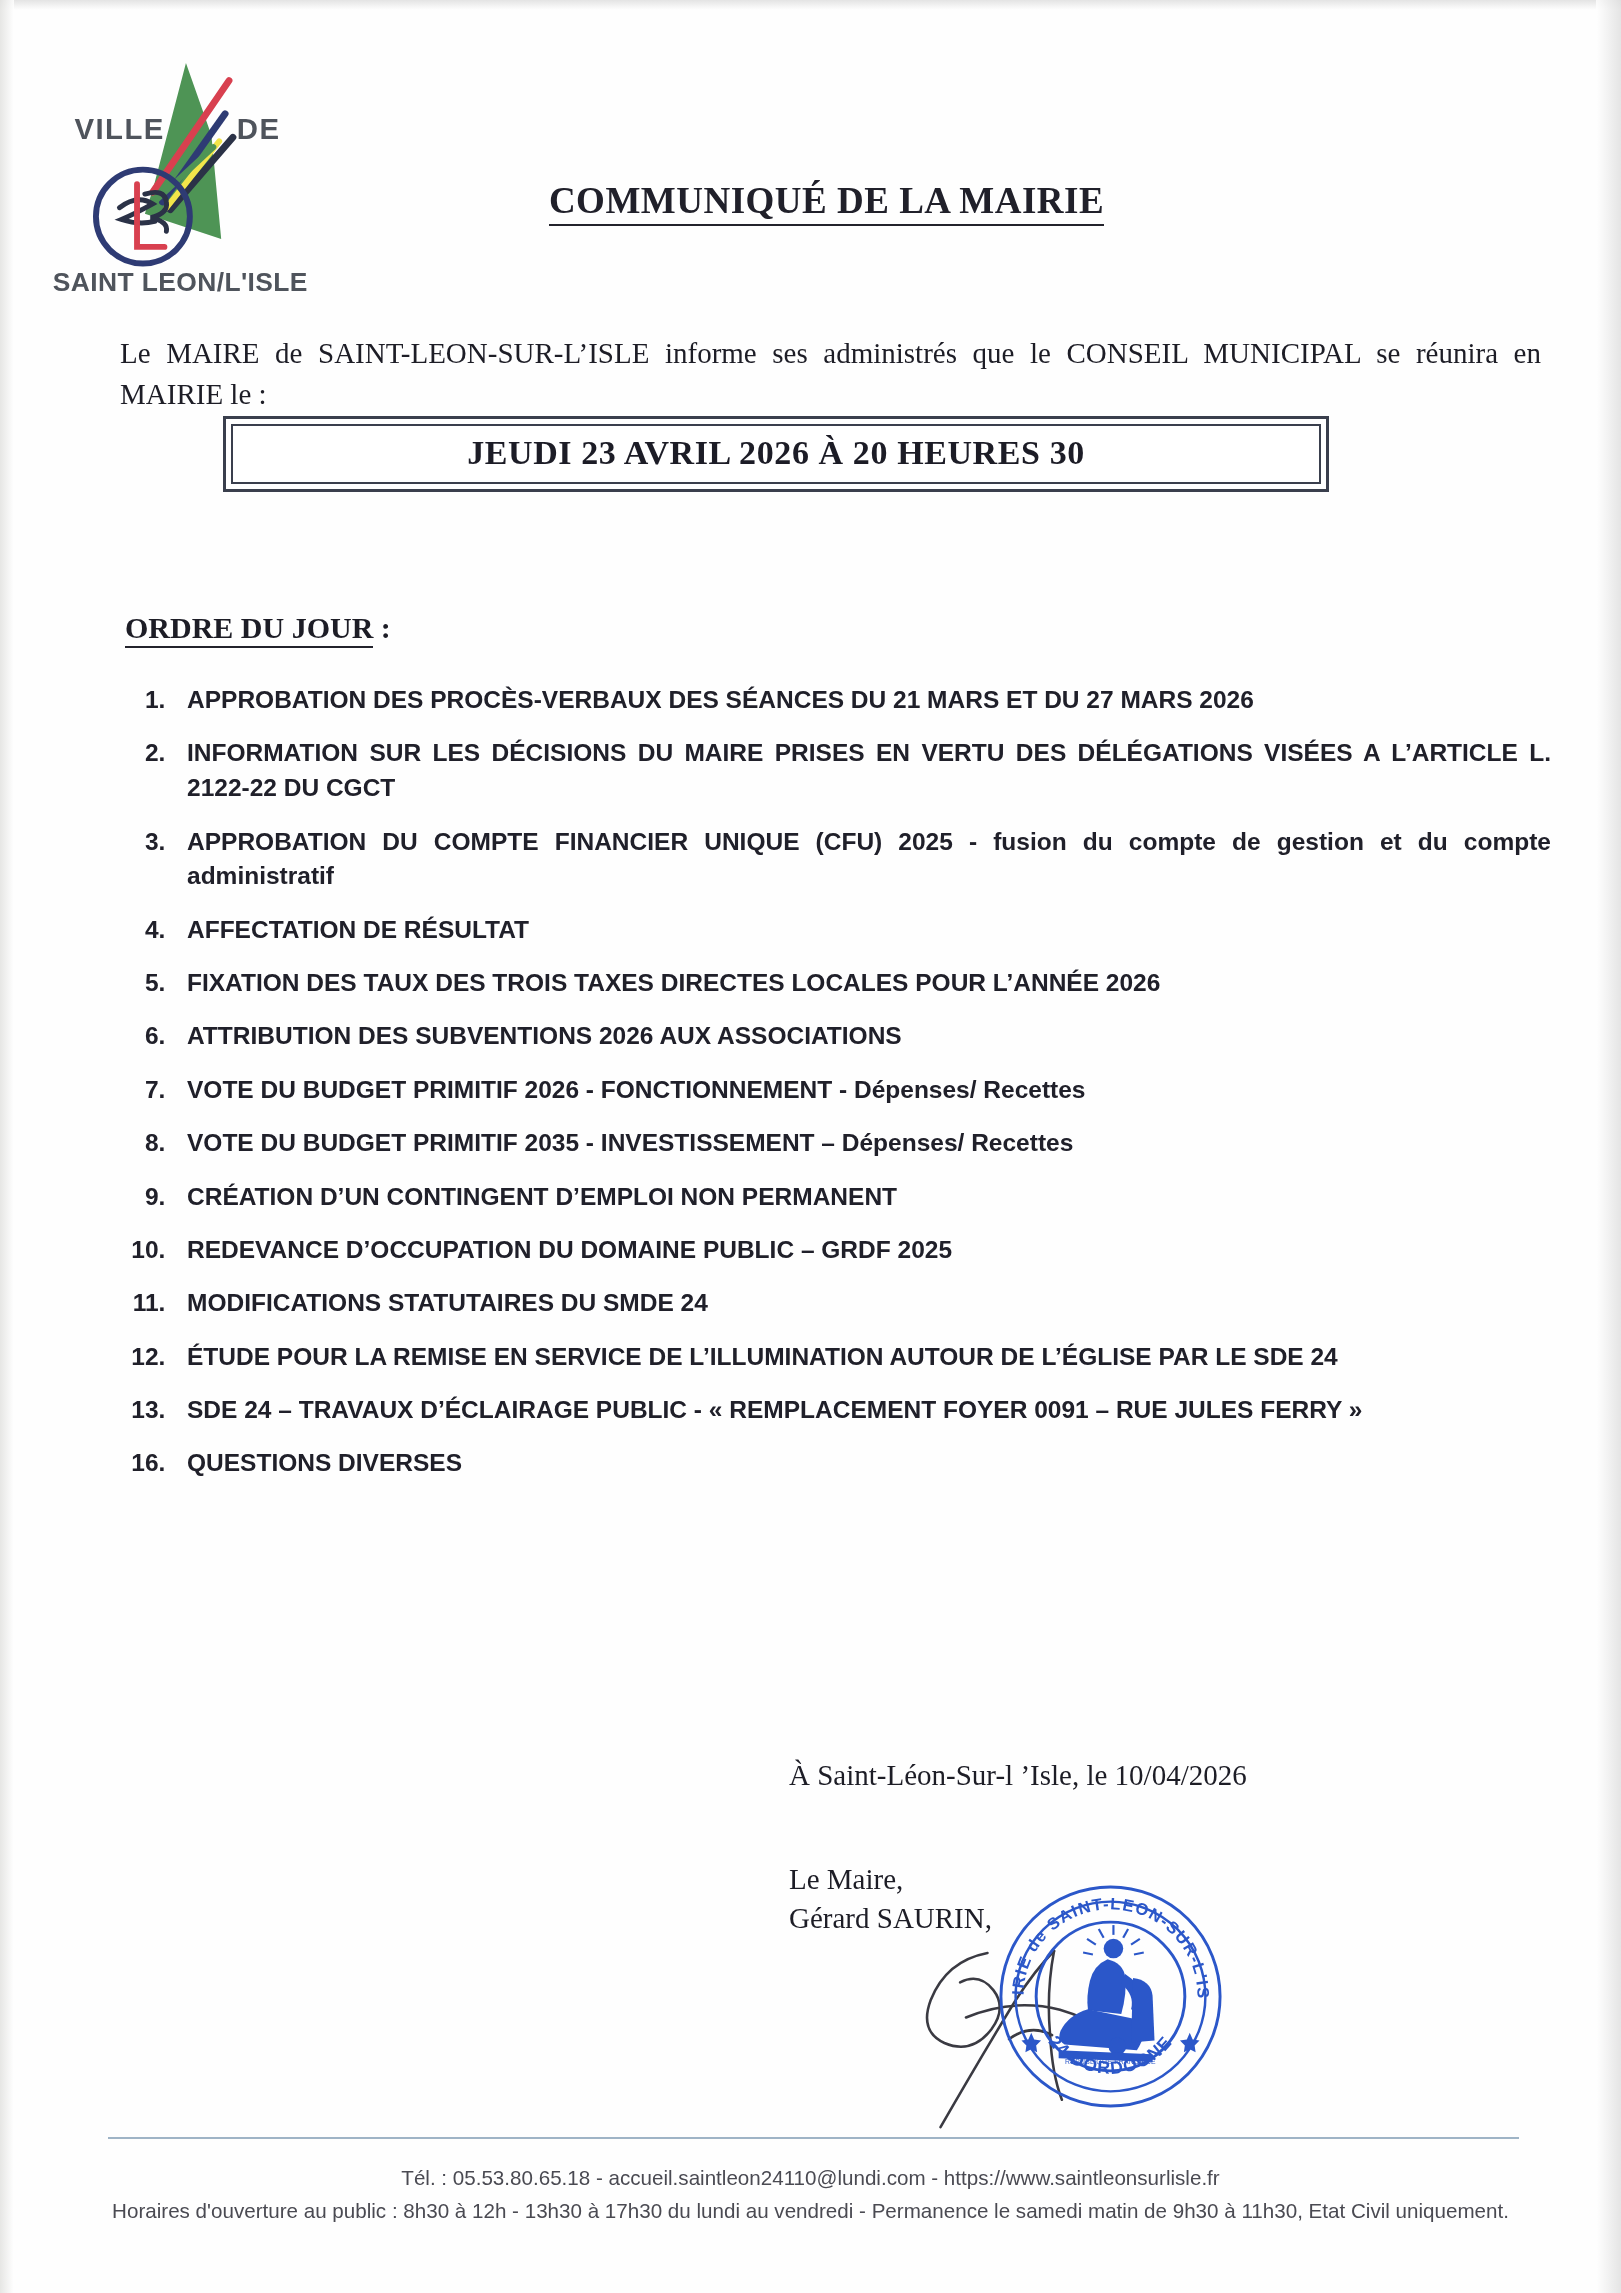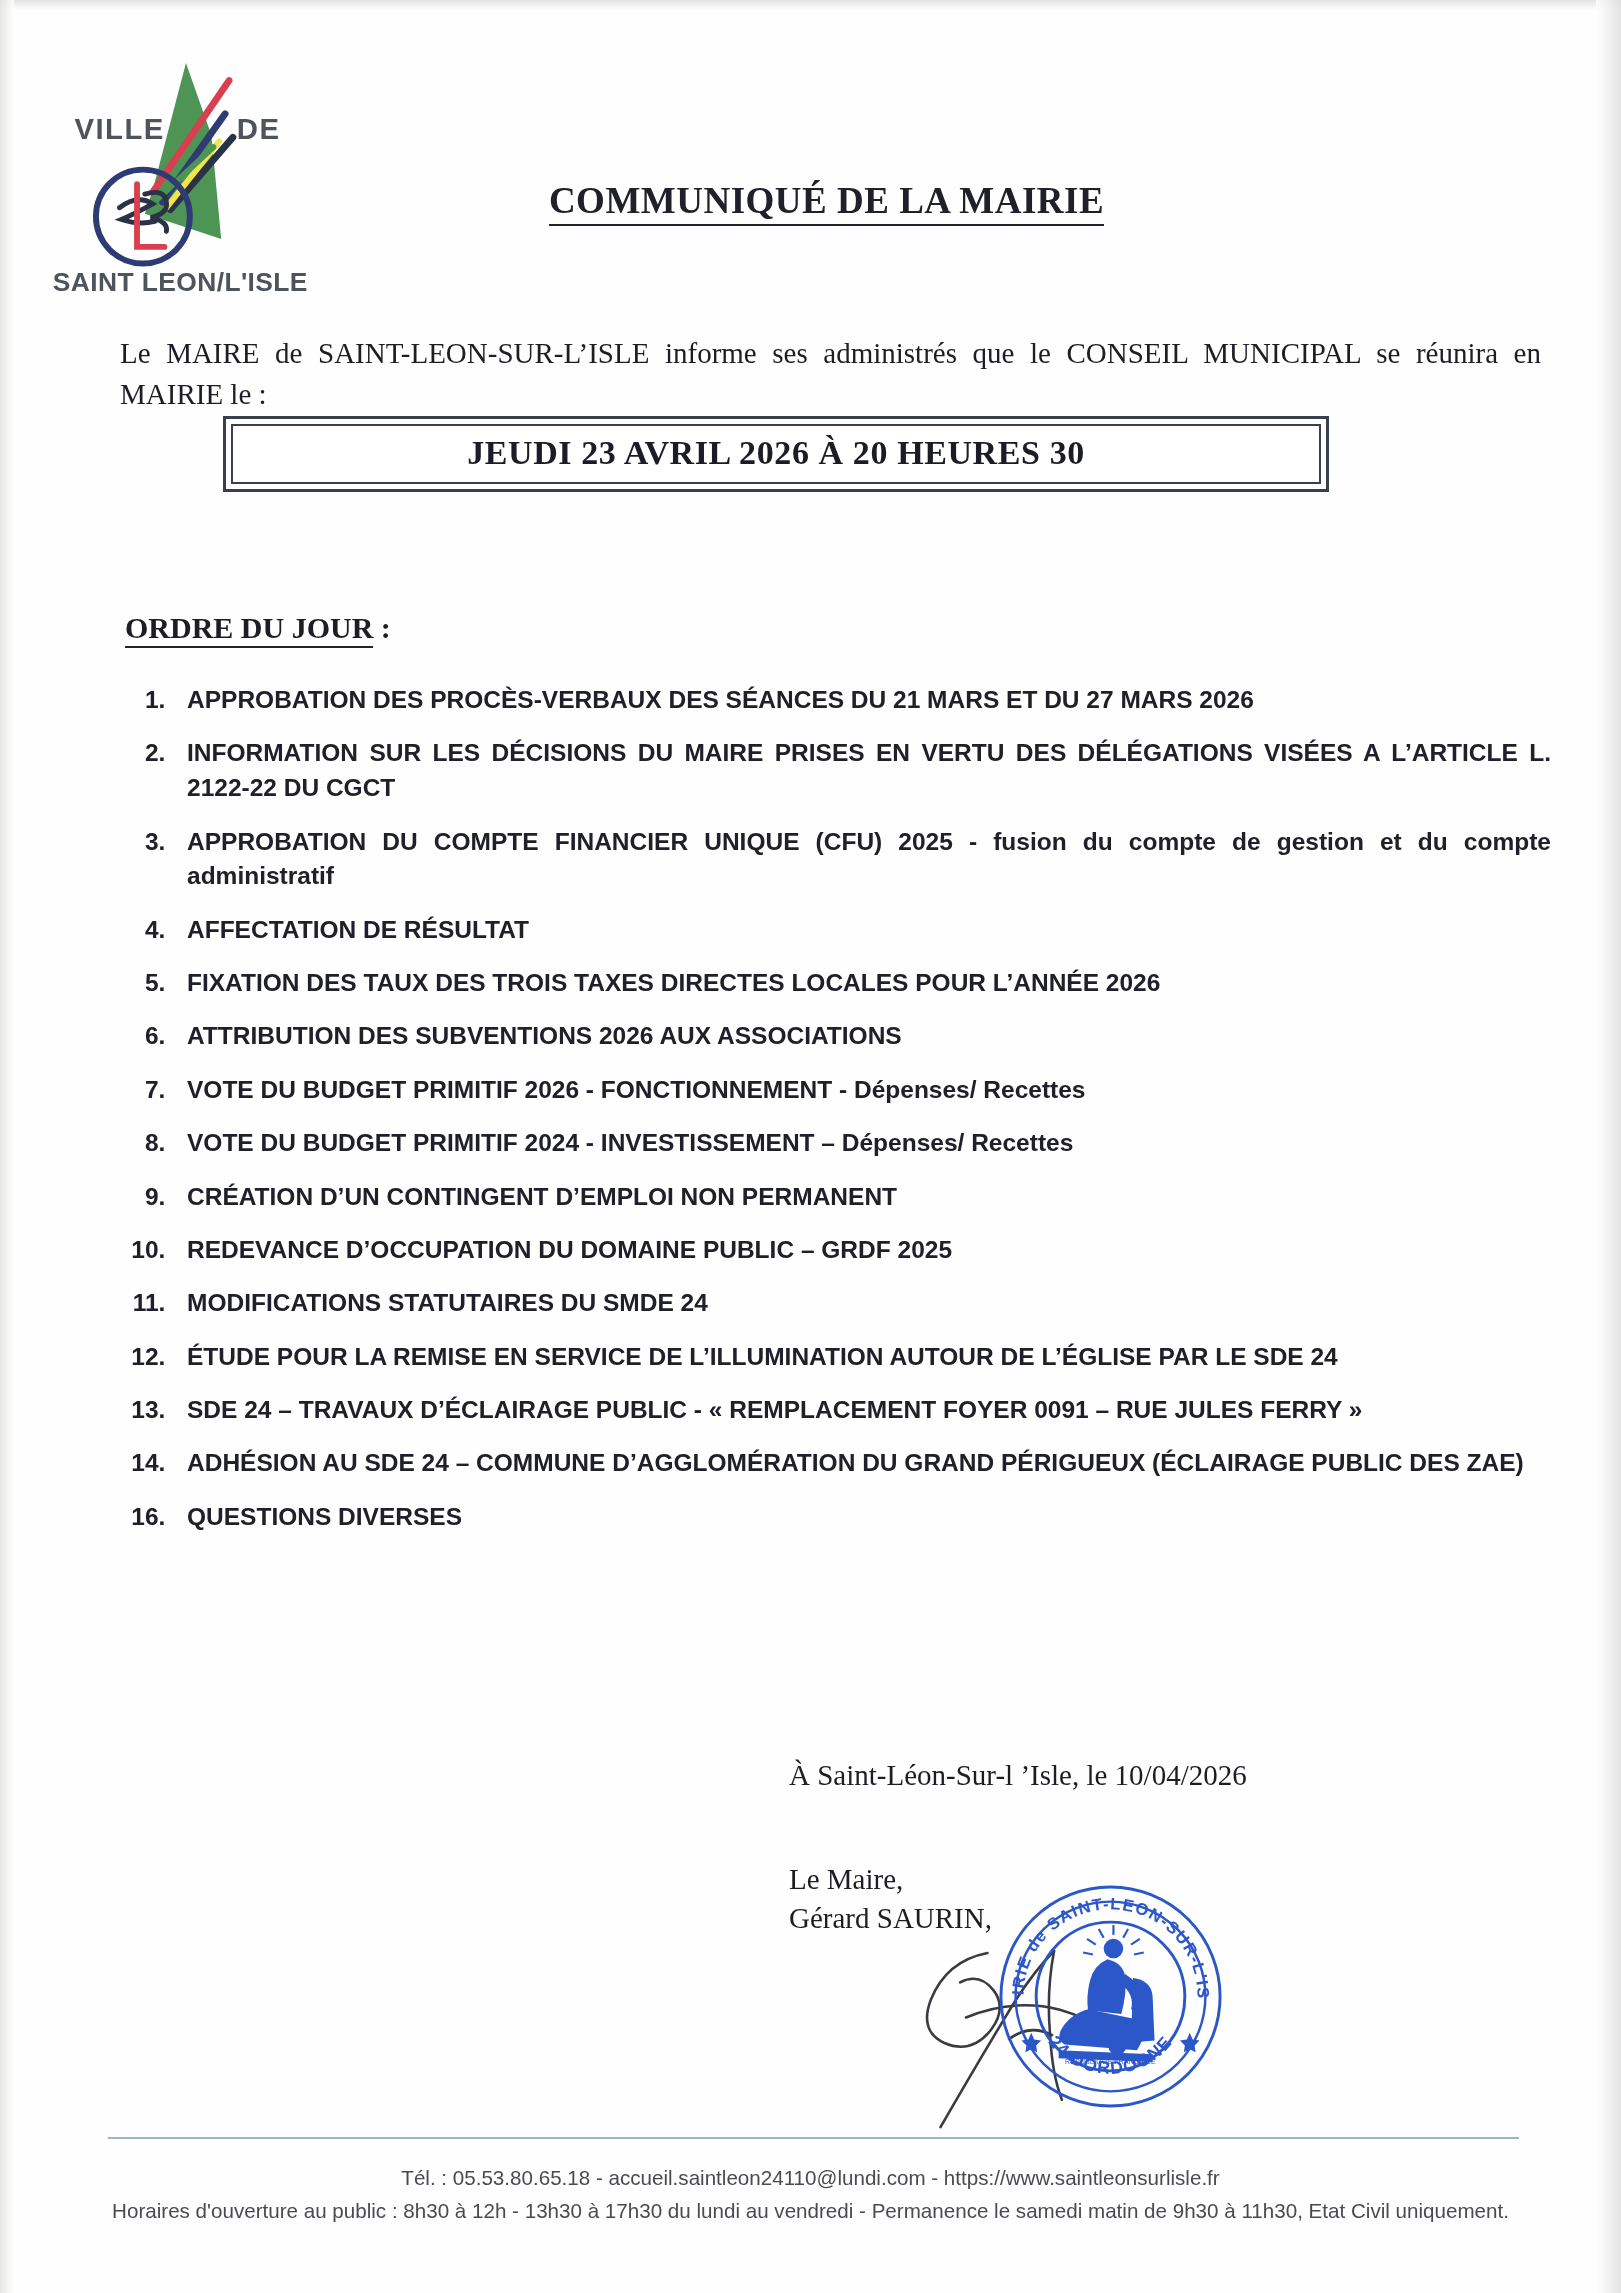--- a/index.html
+++ b/index.html
@@ -286,45 +286,41 @@
     <div class="agenda-item">
       <span class="agenda-num">6.</span>
       <span class="agenda-text">ATTRIBUTION DES SUBVENTIONS 2026 AUX ASSOCIATIONS</span>
     </div>
     <div class="agenda-item">
       <span class="agenda-num">7.</span>
       <span class="agenda-text">VOTE DU BUDGET PRIMITIF 2026 - FONCTIONNEMENT - Dépenses/ Recettes</span>
     </div>
     <div class="agenda-item">
       <span class="agenda-num">8.</span>
-      <span class="agenda-text">VOTE DU BUDGET PRIMITIF 2024 - INVESTISSEMENT – Dépenses/ Recettes</span>
+      <span class="agenda-text">VOTE DU BUDGET PRIMITIF 2035 - INVESTISSEMENT – Dépenses/ Recettes</span>
     </div>
     <div class="agenda-item">
       <span class="agenda-num">9.</span>
       <span class="agenda-text">CRÉATION D’UN CONTINGENT D’EMPLOI NON PERMANENT</span>
     </div>
     <div class="agenda-item">
       <span class="agenda-num">10.</span>
       <span class="agenda-text">REDEVANCE D’OCCUPATION DU DOMAINE PUBLIC – GRDF 2025</span>
     </div>
     <div class="agenda-item">
       <span class="agenda-num">11.</span>
       <span class="agenda-text">MODIFICATIONS STATUTAIRES DU SMDE 24</span>
     </div>
     <div class="agenda-item">
       <span class="agenda-num">12.</span>
       <span class="agenda-text">ÉTUDE POUR LA REMISE EN SERVICE DE L’ILLUMINATION AUTOUR DE L’ÉGLISE PAR LE SDE 24</span>
     </div>
     <div class="agenda-item">
       <span class="agenda-num">13.</span>
       <span class="agenda-text">SDE 24 – TRAVAUX D’ÉCLAIRAGE PUBLIC - « REMPLACEMENT FOYER 0091 – RUE JULES FERRY »</span>
-    </div>
-    <div class="agenda-item just">
-      <span class="agenda-num">14.</span>
-      <span class="agenda-text">ADHÉSION AU SDE 24 – COMMUNE D’AGGLOMÉRATION DU GRAND PÉRIGUEUX (ÉCLAIRAGE PUBLIC DES ZAE)</span>
     </div>
     <div class="agenda-item">
       <span class="agenda-num">16.</span>
       <span class="agenda-text">QUESTIONS DIVERSES</span>
     </div>
   </div>
 
   <div id="place-date">À Saint-Léon-Sur-l ’Isle, le 10/04/2026</div>
 
   <div id="signoff">

